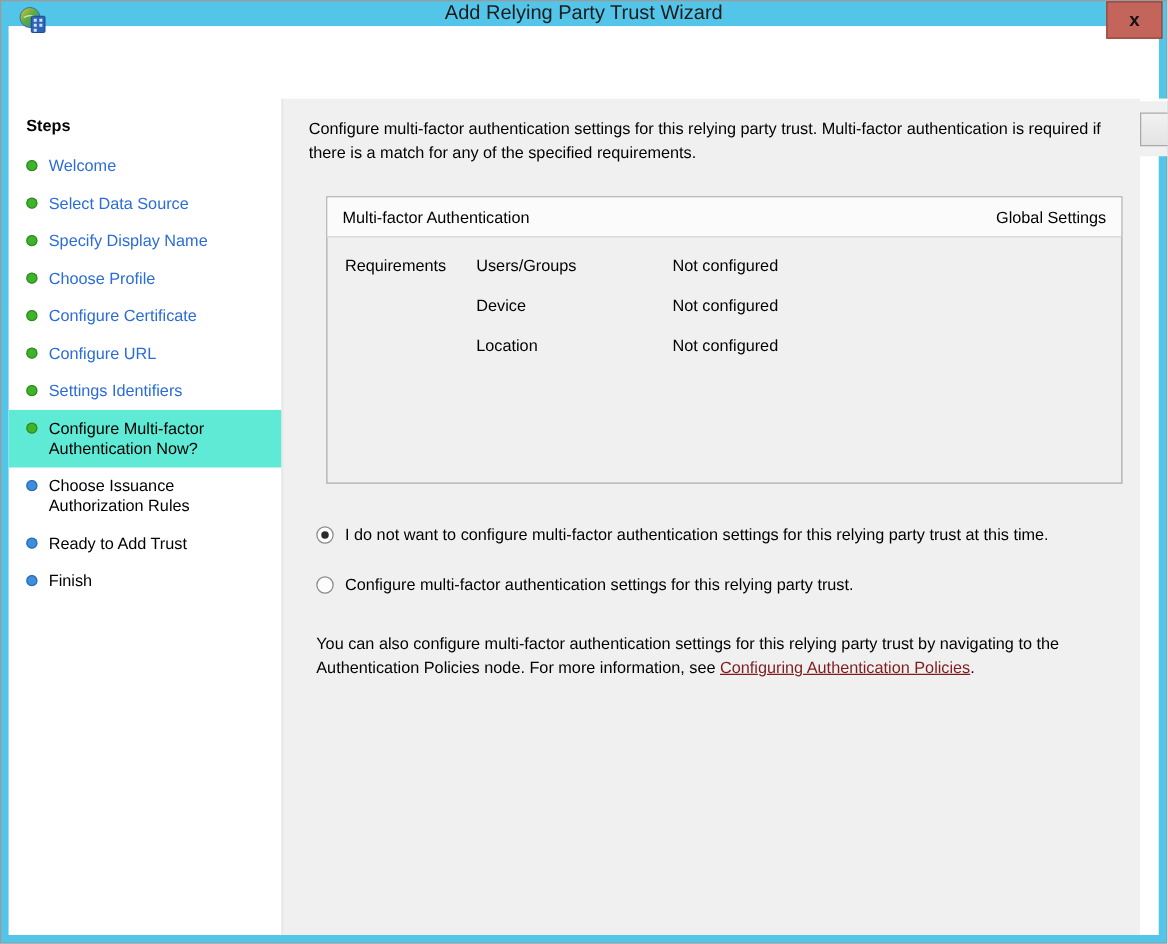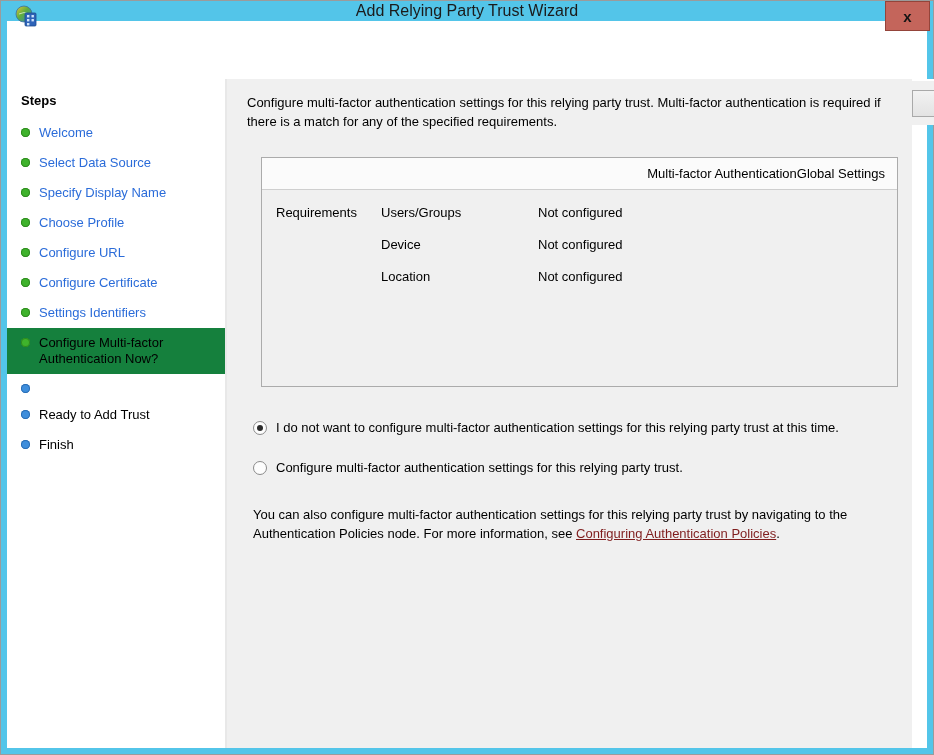--- a/index.html
+++ b/index.html
@@ -31,33 +31,33 @@
   .header-band { height:58px; background:#FFFFFF; flex:none; }
   .main { flex:1; display:flex; min-height:0; }
 
   
   .sidebar { width:220px; flex:none; background:#FFFFFF; border-right:2px solid #E8E8E8; padding-top:12px; }
   .steps-header { font-weight:bold; font-size:13px; color:#000; padding:2px 0 10px 14px; }
   .step { display:flex; gap:9px; padding:7px 8px 7px 14px; align-items:flex-start; }
   .step .bullet { width:9px; height:9px; border-radius:50%; margin-top:3px; flex:none; }
   .step .label { font-size:13px; line-height:16px; max-width:155px; color:#000; }
   .step.done .label { color:#2B6CD9; cursor:pointer; }
-  .step.current { background:#15803d; }
+  .step.current { background:#5eead4; }
   .bullet.green { background:#3FB32C; box-shadow:inset 0 0 0 1px #2F8A1E; }
   .bullet.blue  { background:#3E8EDC; box-shadow:inset 0 0 0 1px #2A6DB4; }
 
   
   .right-col { flex:1; display:flex; flex-direction:row; min-width:0; }
   .content { flex:1; background:#F0F0F0; padding:14px 14px 0 20px; font-size:13px; color:#000; }
   .intro { max-width:665px; line-height:19px; }
 
   
   .panel { margin:26px 0 0 14px; width:637px; border:1px solid #ABABAB; }
   .panel-header {
-    display:flex; justify-content:flex-end; align-items:center;
+    display:flex; justify-content:space-between; align-items:center;
     background:#FBFBFB; padding:8px 12px; border-bottom:1px solid #CFCFCF;
     font-size:13px;
   }
   .panel-body {
     display:grid; grid-template-columns:105px 157px 1fr;
     grid-auto-rows:32px; padding:15px 0 85px 14px; font-size:13px;
   }
 
   
   .radio-row { display:flex; align-items:center; gap:9px; margin-left:6px; }
@@ -142,36 +142,37 @@
         <div class="step done">
           <span class="bullet green"></span>
           <span class="label">Specify Display Name</span>
         </div>
         <div class="step done">
           <span class="bullet green"></span>
           <span class="label">Choose Profile</span>
         </div>
         <div class="step done">
           <span class="bullet green"></span>
+          <span class="label">Configure Certificate</span>
+        </div>
+        <div class="step done">
+          <span class="bullet green"></span>
           <span class="label">Configure URL</span>
-        </div>
-        <div class="step done">
-          <span class="bullet green"></span>
-          <span class="label">Configure Certificate</span>
         </div>
         <div class="step done">
           <span class="bullet green"></span>
           <span class="label">Settings Identifiers</span>
         </div>
         <div class="step current">
           <span class="bullet green"></span>
           <span class="label">Configure Multi-factor Authentication Now?</span>
         </div>
         <div class="step upcoming">
           <span class="bullet blue"></span>
+          <span class="label">Choose Issuance Authorization Rules</span>
         </div>
         <div class="step upcoming">
           <span class="bullet blue"></span>
           <span class="label">Ready to Add Trust</span>
         </div>
         <div class="step upcoming">
           <span class="bullet blue"></span>
           <span class="label">Finish</span>
         </div>
       </div>

